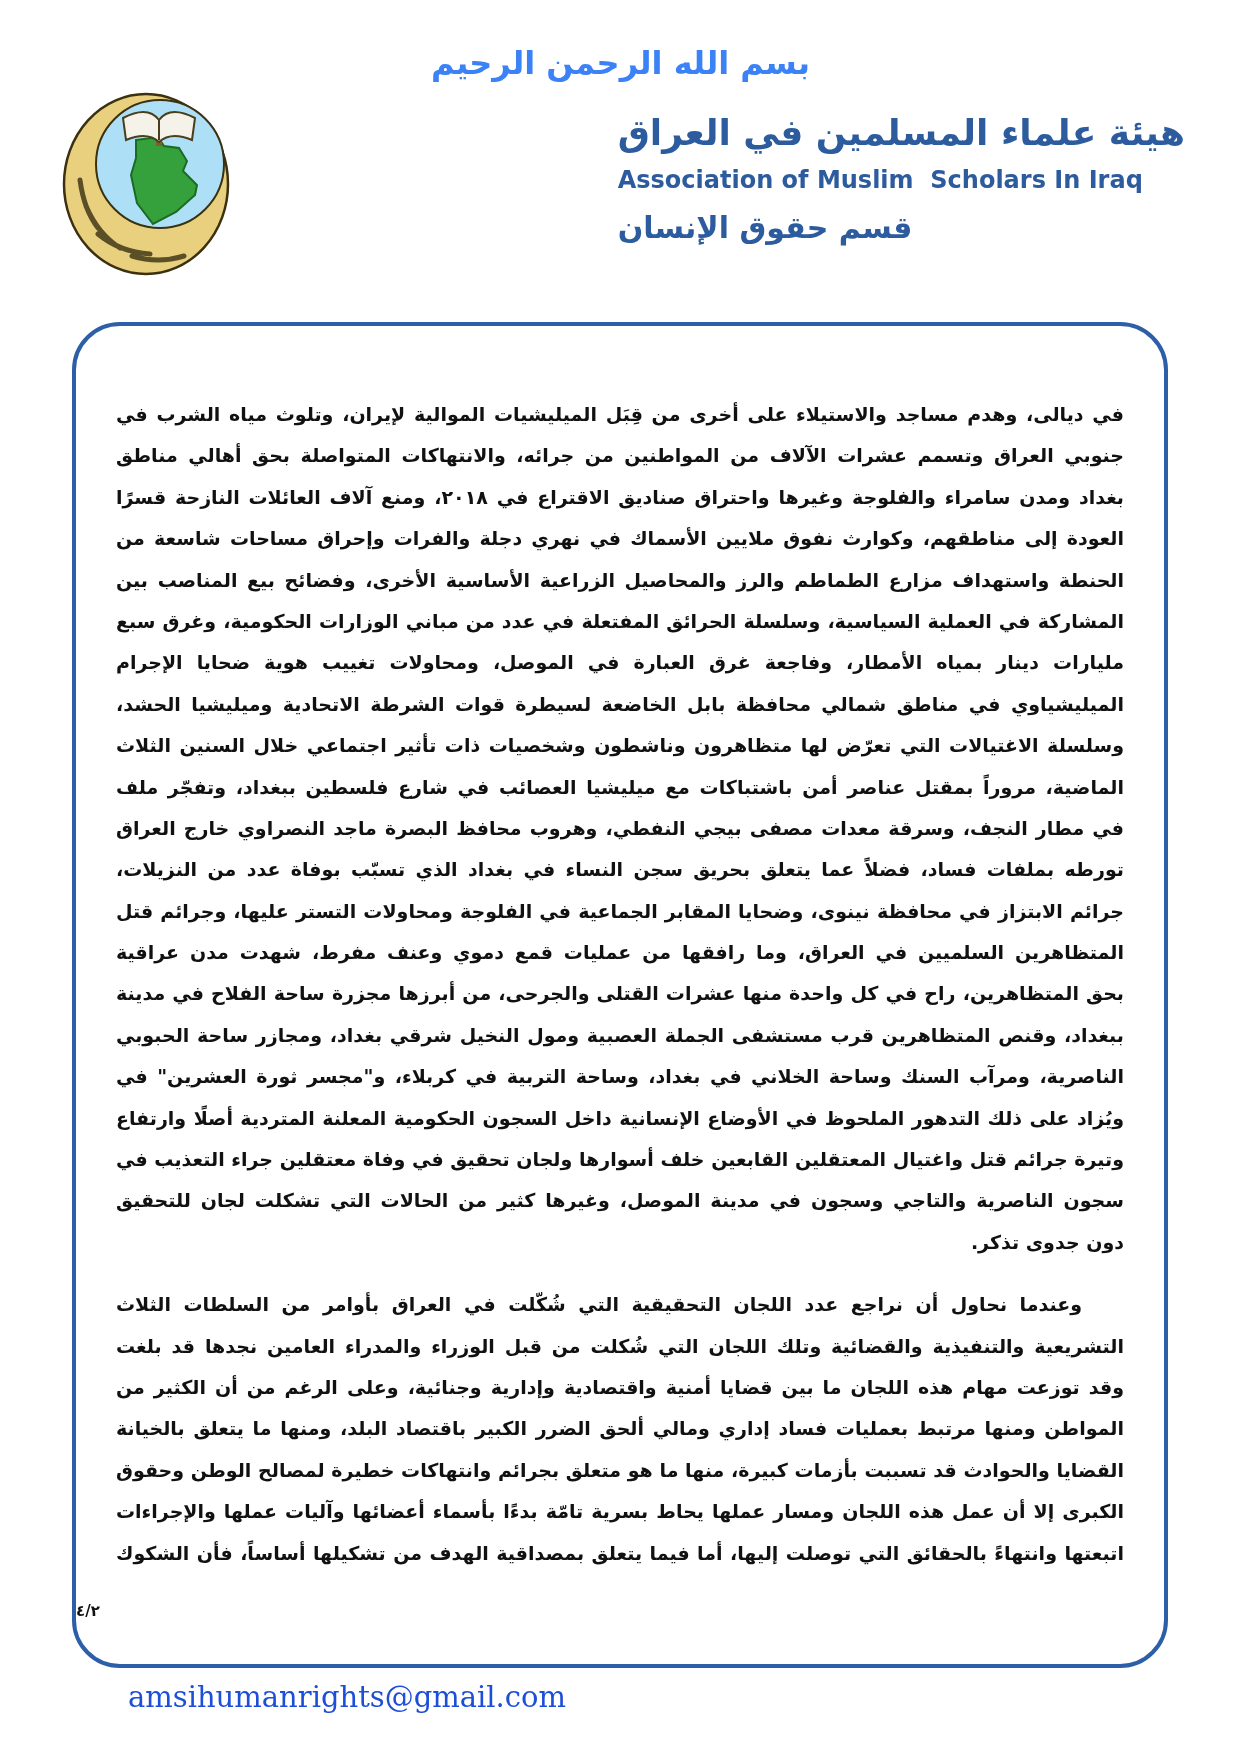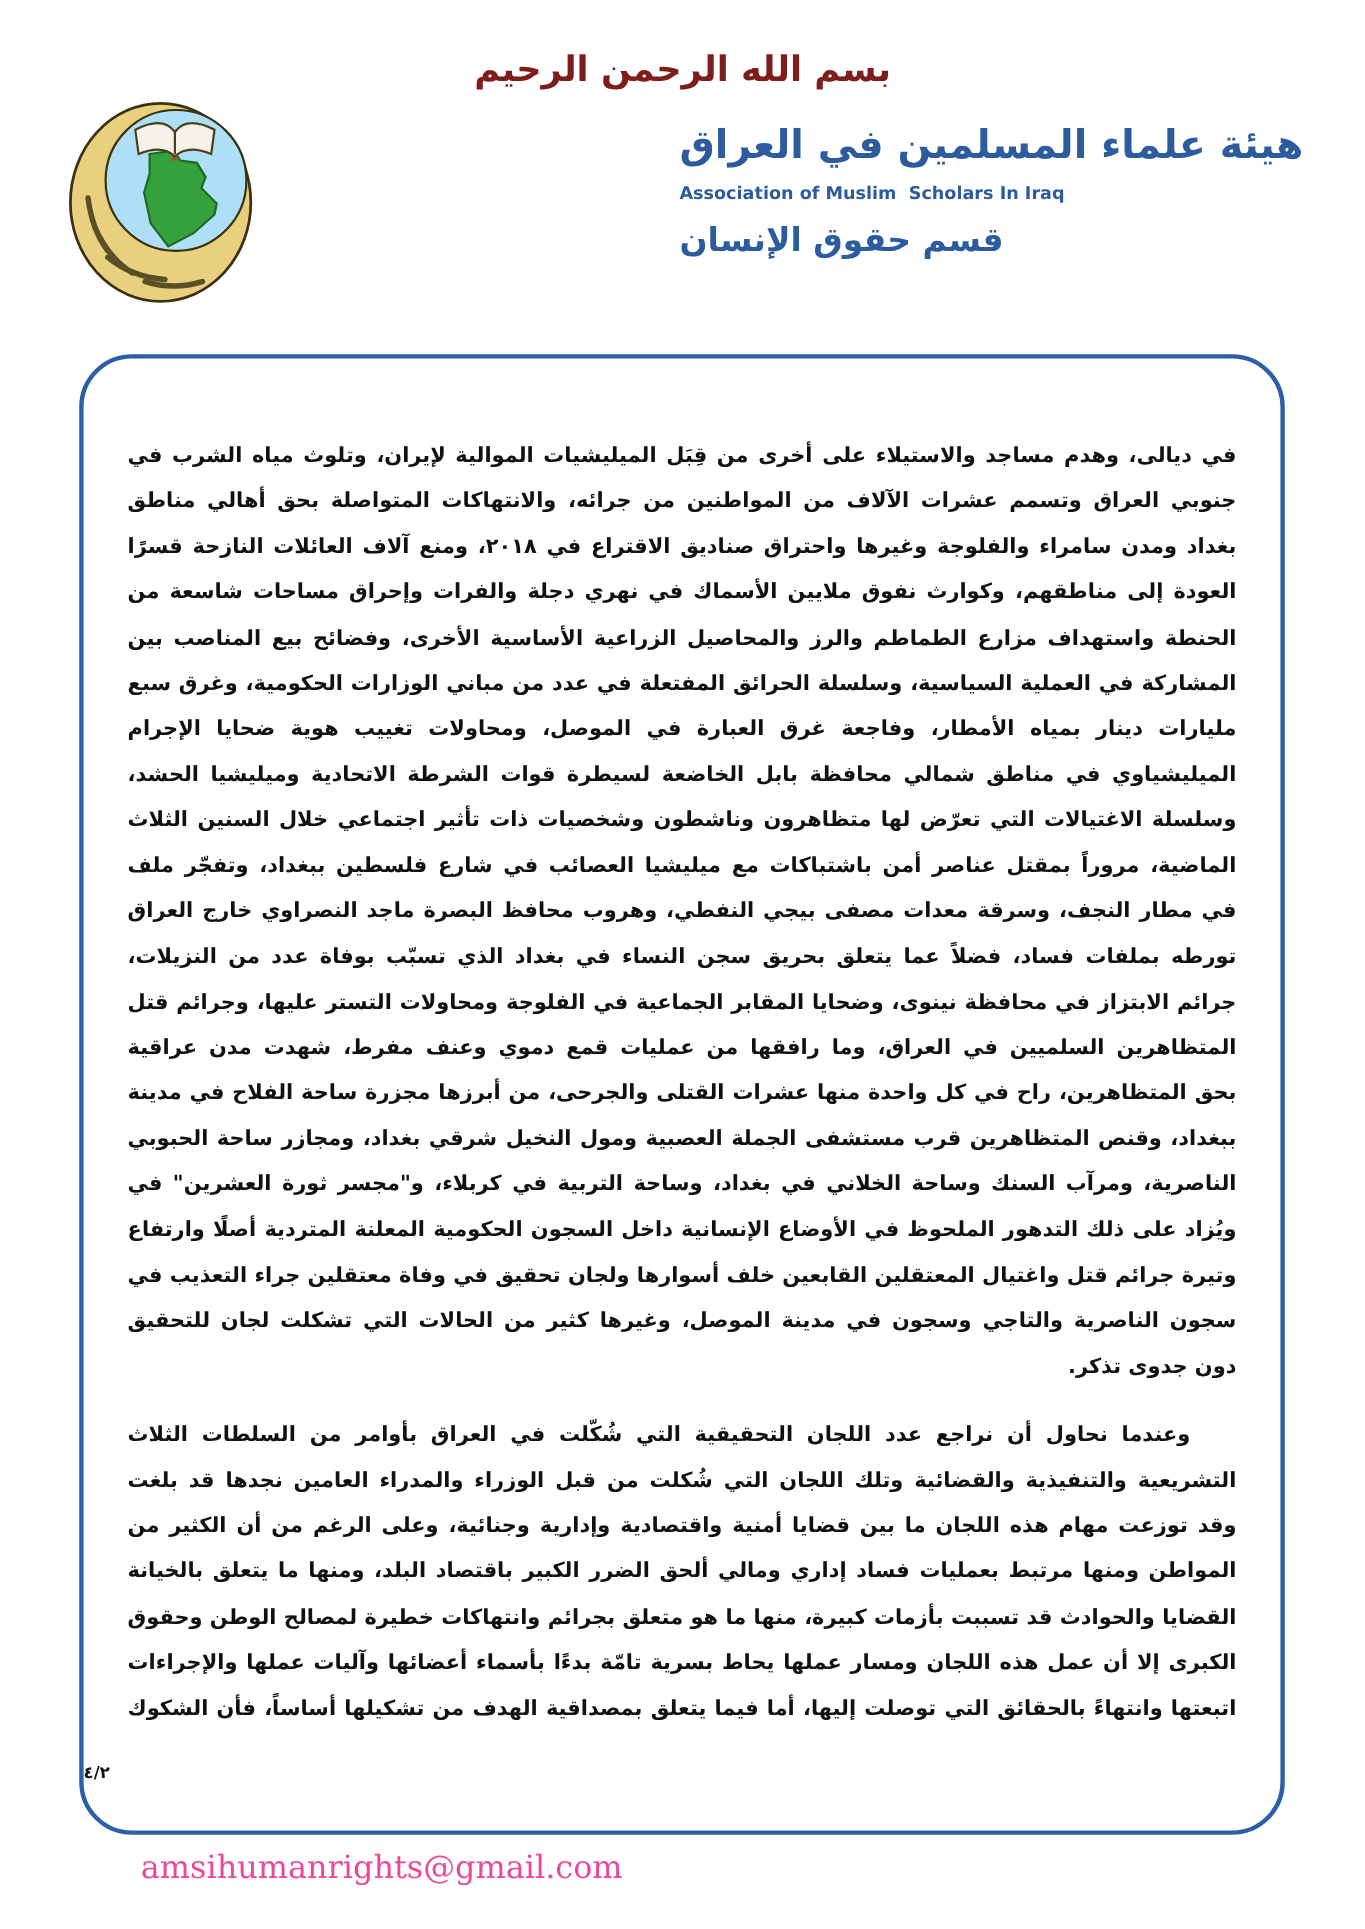--- a/index.html
+++ b/index.html
@@ -5,30 +5,30 @@
   html,body{margin:0;padding:0;}
   body{
     width:1241px;height:1754px;background:#ffffff;position:relative;
     font-family:"DejaVu Sans", sans-serif;
   }
   .page{position:absolute;inset:0;overflow:hidden;}
 
   
   .bismillah{
     position:absolute;top:44px;left:0;width:100%;text-align:center;
-    color:#7f1d1d;font-size:32px;font-weight:bold;direction:rtl;
+    color:#3b82f6;font-size:32px;font-weight:bold;direction:rtl;
   }
   .logo{position:absolute;left:62px;top:88px;}
 
   .org-block{
     position:absolute;top:104px;right:56px;text-align:left;color:#2d5c9e;
     min-width:470px;
   }
   .org-ar{font-size:36px;font-weight:bold;direction:rtl;line-height:1.6;}
-  .org-en{font-size:16px;font-weight:bold;margin-top:4px;white-space:pre;}
+  .org-en{font-size:24px;font-weight:bold;margin-top:4px;white-space:pre;}
   .dept{margin-top:16px;font-size:30px;font-weight:bold;direction:rtl;}
 
   
   .doc-box{
     position:absolute;left:72px;top:322px;width:1096px;height:1346px;
     border:4px solid #2d5fa8;border-radius:48px;box-sizing:border-box;
     background:#ffffff;
   }
   .doc-text{
     position:absolute;top:68px;left:40px;right:40px;
@@ -43,21 +43,21 @@
   .para-indent-first .line:first-child{padding-right:42px;}
 
   .page-num{
     position:absolute;bottom:44px;left:0;width:100%;text-align:left;
     font-size:15px;font-weight:bold;color:#111111;direction:rtl;
   }
 
   
   .email{
     position:absolute;left:128px;top:1680px;
-    font-family:"DejaVu Serif", serif;font-size:29px;color:#ec4899;
+    font-family:"DejaVu Serif", serif;font-size:29px;color:#1d4ed8;
   }
 </style>
 </head>
 <body>
 
 <div class="page">
 
   <div class="bismillah">بسم الله الرحمن الرحيم</div>
 
   <div class="logo">

